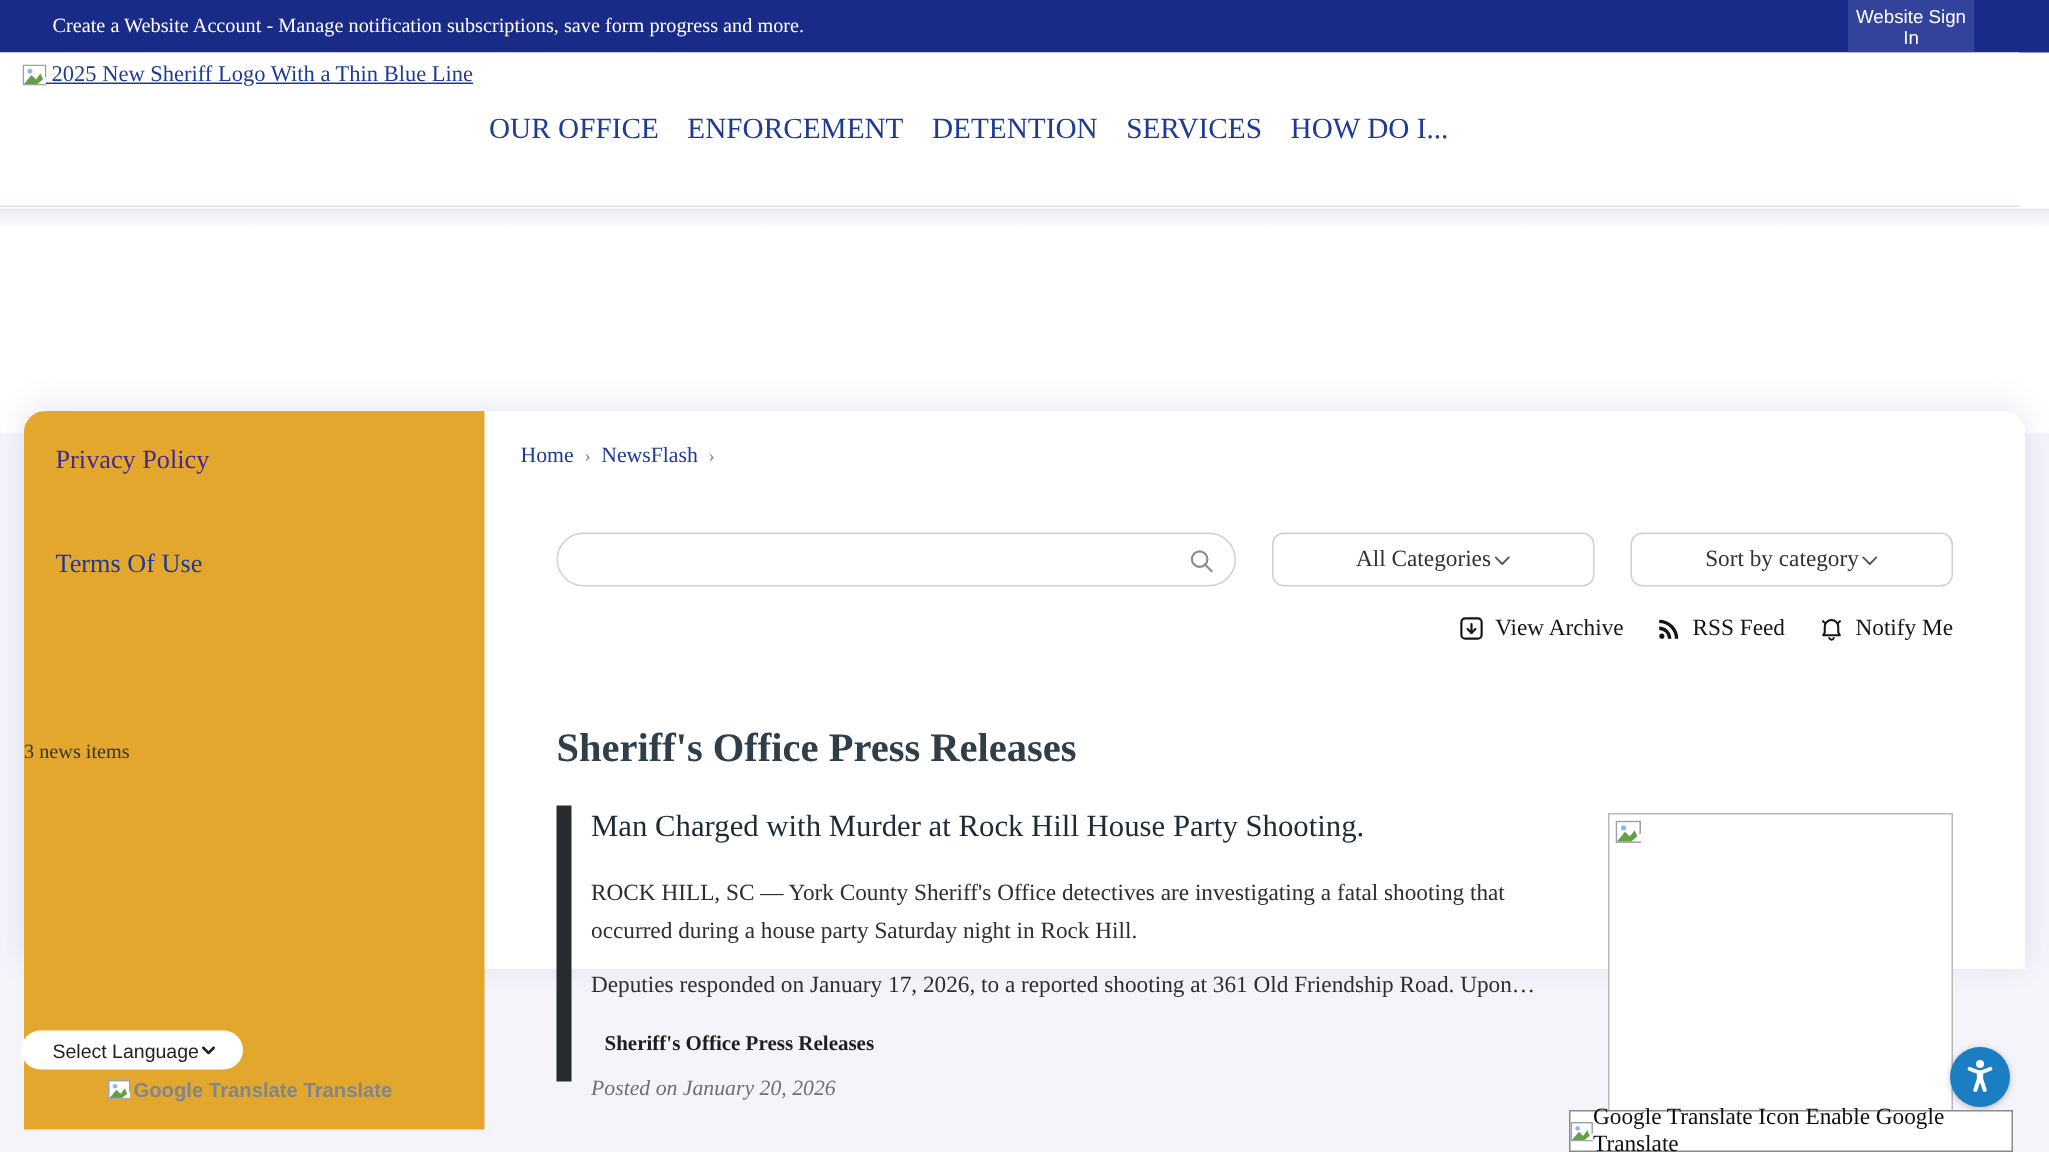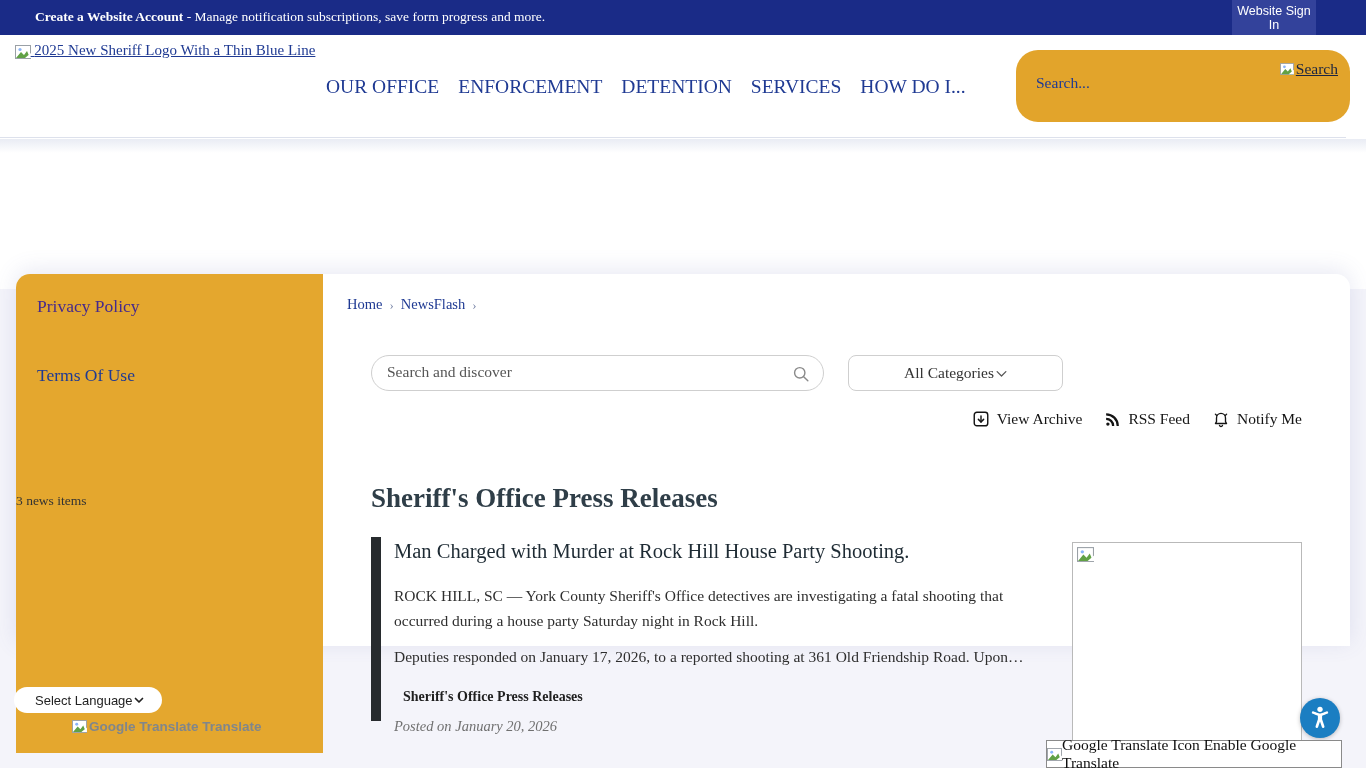--- a/index.html
+++ b/index.html
@@ -3,21 +3,21 @@
 <meta charset="utf-8">
 <style>
   * { margin:0; padding:0; box-sizing:border-box; }
   html,body { width:1366px; height:768px; overflow:hidden; background:#ffffff;
     font-family:"Liberation Serif", serif; }
 
   
   .topbar { position:absolute; left:0; top:0; width:1366px; height:35px;
     background:#1a2b87; color:#fff; }
   .topbar-text { position:absolute; left:35px; top:9px; font-size:13.5px; }
-  .topbar-text b { font-weight:bold; }
+  .topbar-text b { font-weight:normal; }
   .signin-btn { position:absolute; left:1232px; top:0; width:84px; height:35px;
     background:#33429b; color:#fff; border:none; font-family:"Liberation Sans",sans-serif;
     font-size:12.5px; cursor:pointer; }
 
   
   .header { position:absolute; left:0; top:35px; width:1346px; height:103px;
     background:#fff; border-bottom:1px solid #dde1ec; }
   .header-band { position:absolute; left:0; top:139px; width:1366px; height:14px;
     background:linear-gradient(#e9ecf4, #ffffff); }
   .logo-link { position:absolute; left:14px; top:3px; width:302px; text-align:center;
@@ -118,34 +118,20 @@
         </svg></span>
     <span>2025 New Sheriff Logo With a Thin Blue Line</span>
   </div>
   <nav class="nav">
     <span class="nav-item">OUR OFFICE</span>
     <span class="nav-item">ENFORCEMENT</span>
     <span class="nav-item">DETENTION</span>
     <span class="nav-item">SERVICES</span>
     <span class="nav-item">HOW DO I...</span>
   </nav>
-  <div class="hsearch">
-    <input class="hsearch-input" placeholder="Search..." style="">
-    <span class="hsearch-go">
-        <span class="bimg-icon">
-          <svg width="14" height="12" viewBox="0 0 16 14">
-            <rect x="0.5" y="0.5" width="15" height="13" fill="#fff" stroke="#9aa0a6"></rect>
-            <circle cx="5" cy="4.5" r="1.6" fill="#8ab4f8"></circle>
-            <path d="M1 13 L6 7 L9 10 L12 6 L15 13 Z" fill="#61a146"></path>
-            <path d="M10 13 L16 13 L16 8 Z" fill="#fff"></path>
-          </svg>
-        </span>
-        <span>Search</span>
-      </span>
-  </div>
 </div>
 <div class="header-band"></div>
 
 <div class="lower-bg"></div>
 
 <div class="card">
 
   <div class="sidebar">
     <div class="side-item privacy">Privacy Policy</div>
     <div class="side-item terms">Terms Of Use</div>
@@ -168,30 +154,37 @@
         </span>
       <span>Google Translate Translate</span>
     </div>
   </div>
 
   <div class="breadcrumb">
     <a>Home</a><span class="crumb-sep">›</span><a>NewsFlash</a><span class="crumb-sep">›</span>
   </div>
 
   <div class="discover">
-    <input placeholder="Search and discover" style="">
     <span class="mag">
         <svg width="20" height="20" viewBox="0 0 24 24" fill="none" stroke="#8a8a8a" stroke-width="1.7" stroke-linecap="round">
           <circle cx="10.5" cy="10.5" r="6.2"></circle>
           <path d="M15.2 15.2l5 5"></path>
         </svg>
       </span>
   </div>
   <div class="select-box select-cat">
     <span>All Categories</span>
+    <span>
+        <svg width="15" height="15" viewBox="0 0 24 24" fill="none" stroke="#555" stroke-width="2" stroke-linecap="round" stroke-linejoin="round">
+          <path d="M5 9l7 7 7-7"></path>
+        </svg>
+      </span>
+  </div>
+  <div class="select-box select-sort">
+    <span>Sort by category</span>
     <span>
         <svg width="15" height="15" viewBox="0 0 24 24" fill="none" stroke="#555" stroke-width="2" stroke-linecap="round" stroke-linejoin="round">
           <path d="M5 9l7 7 7-7"></path>
         </svg>
       </span>
   </div>
 
   <div class="actions">
     <span class="action-link">
       <span>

